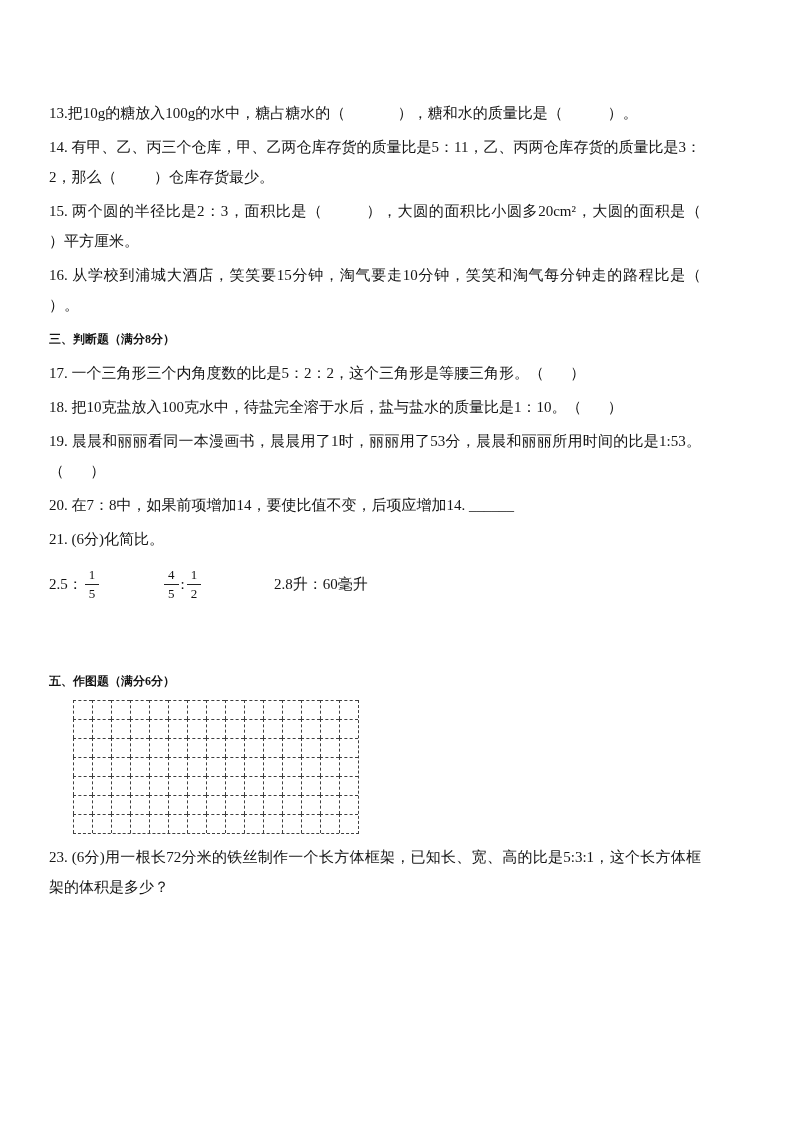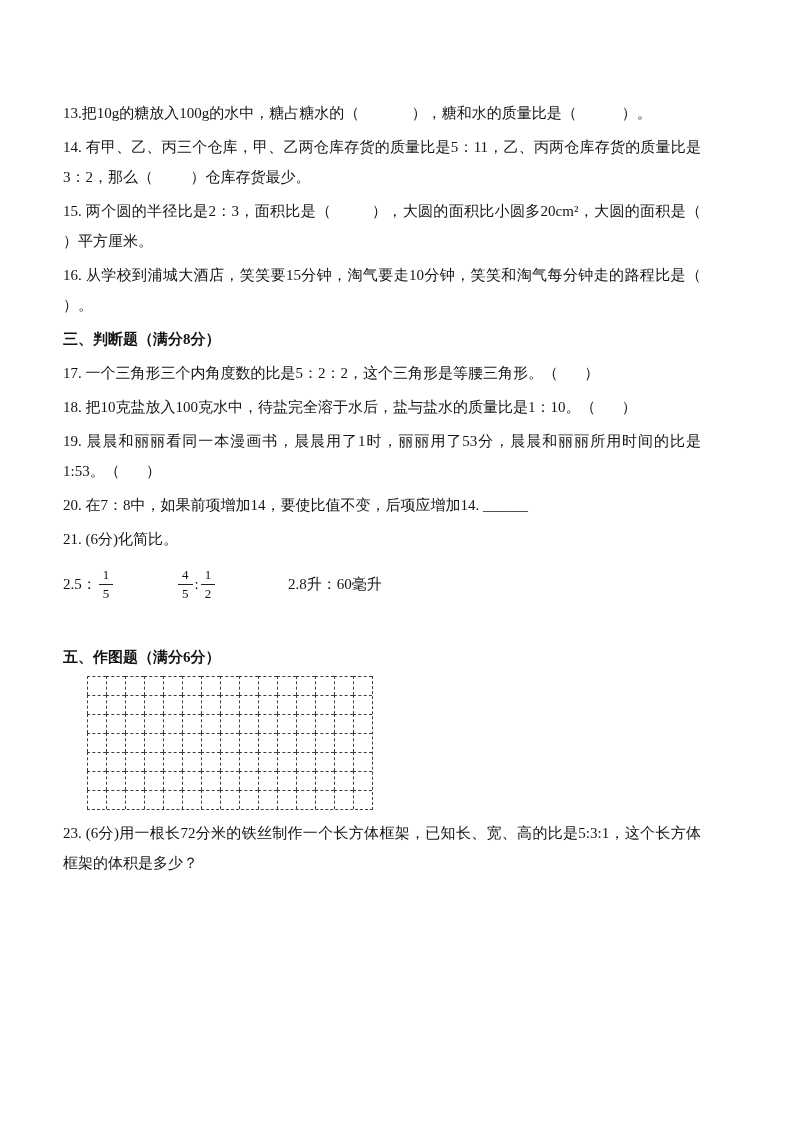--- a/index.html
+++ b/index.html
@@ -5,40 +5,40 @@
   html, body { margin: 0; padding: 0; background: #ffffff; }
   body {
     width: 793px; height: 1122px;
     font-family: "Liberation Serif", "DejaVu Serif", serif;
     color: #141414;
     overflow: hidden;
   }
   .page {
     box-sizing: border-box;
     width: 793px; height: 1122px;
-    padding: 98px 92px 0 63px;
+    padding: 98px 92px 0 49px;
     font-size: 15px;
     line-height: 30px;
   }
   p.q {
     margin: 0 0 4px 0;
     white-space: pre-wrap;
     text-align: justify;
   }
   h3.sec {
     margin: 0 0 4px 0;
-    font-size: 15px;
+    font-size: 12px;
     font-weight: bold;
     line-height: 30px;
   }
   .frac-row {
     display: flex;
     align-items: center;
     height: 48px;
-    margin: 6px 0 34px 0;
+    margin: 6px 0 58px 0;
   }
   .frac-item { display: inline-flex; align-items: center; }
   .frac-item.w1 { width: 113px; }
   .frac-item.w2 { width: 112px; }
   .frac {
     display: inline-block;
     text-align: center;
     vertical-align: middle;
     font-size: 13px;
     line-height: 1.2;

